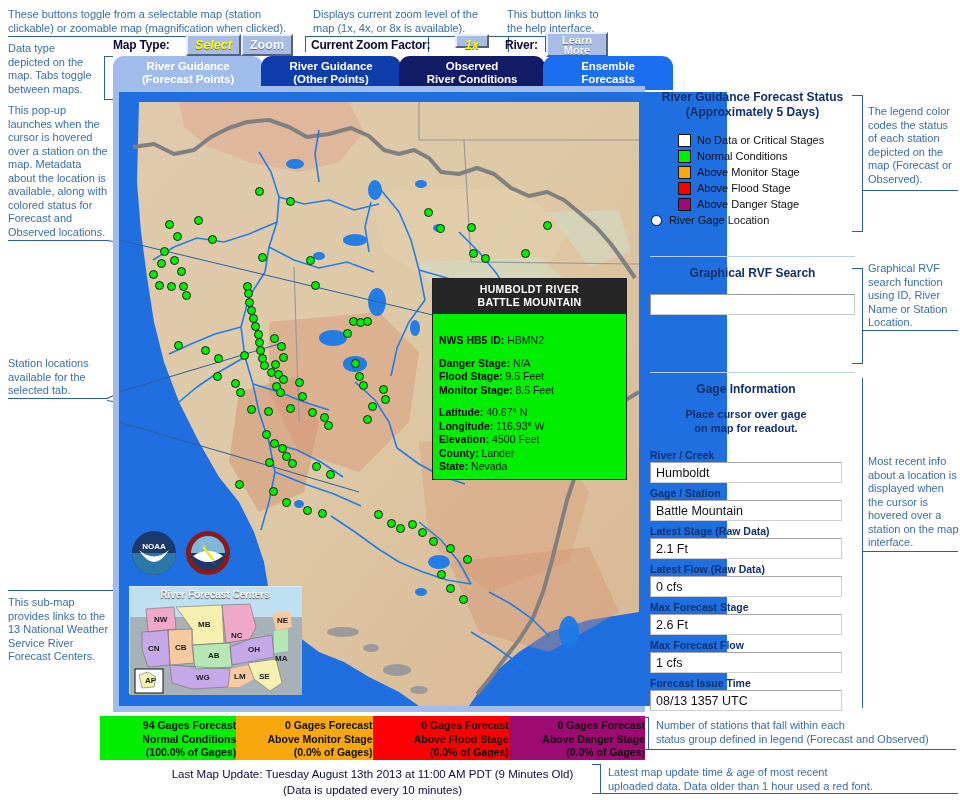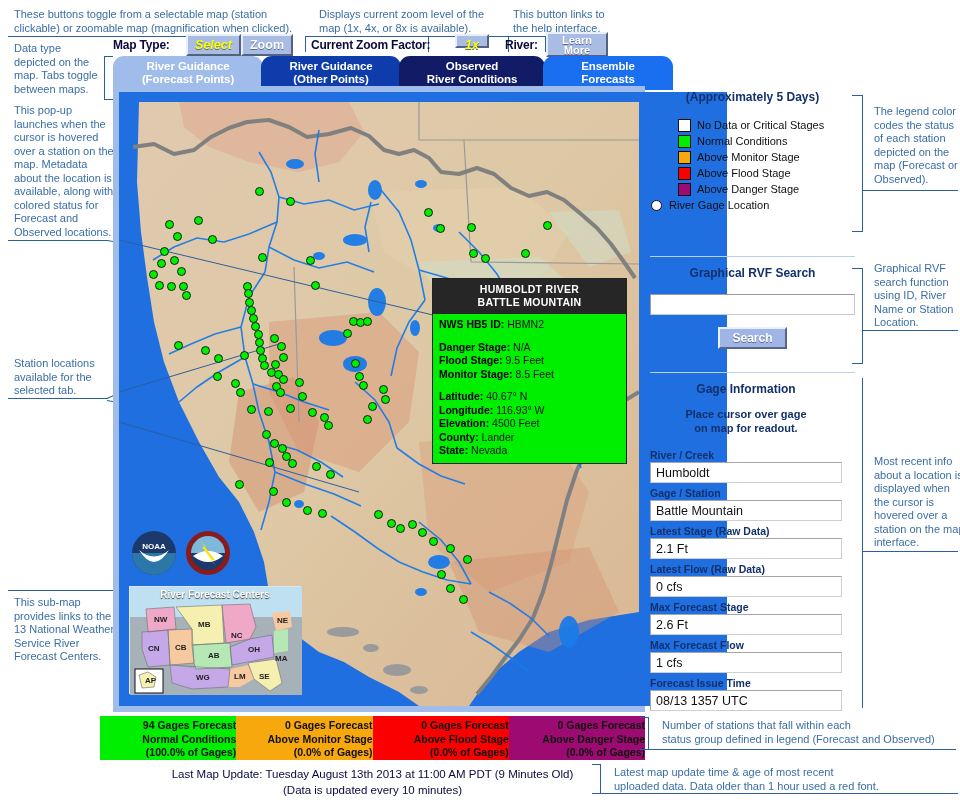--- a/index.html
+++ b/index.html
@@ -13,21 +13,20 @@
   #page { position: relative; width: 960px; height: 800px; background:#fff; }
 
   
   .ann {
     position: absolute;
     color: #3a6ea5;
     font-family: "Liberation Sans", sans-serif;
     font-size: 11px;
     line-height: 13.5px;
     white-space: pre-line;
-    margin-left: 6px;
   }
   .annline { position:absolute; background:#2d5f9e; }
 
   
   .ctl-label {
     position: absolute;
     font-size: 12px;
     font-weight: bold;
     color: #0a0a3c;
     letter-spacing: -0.2px;
@@ -86,21 +85,21 @@
     background:#00ee00; border:1px solid #1c1c1c;
   }
 
   
   .popup { position:absolute; left:313px; top:186px; width:195px; border:1px solid #222; }
   .popup-hd {
     background:#262626; color:#ffffff; text-align:center;
     font-size:10.5px; font-weight:bold; line-height:13px; padding:4px 0 5px;
     letter-spacing:0.3px;
   }
-  .popup-bd { background:#00ee00; padding:4px 6px 5px; }
+  .popup-bd { background:#00ee00; padding:20px 6px 5px; }
   .popup-bd .row { font-size:10.5px; color:#111; line-height:13.5px; white-space:nowrap; }
   .popup-bd .row b { color:#000; }
   .popup-bd .gap { height:9px; }
 
   
   .submap {
     position:absolute; left:10px; top:494px; width:172px; height:108px;
     background:#9a9a9a; border:1px solid #dde6f2;
   }
   .submap .ttl {
@@ -596,20 +595,21 @@
         <div class="rfc" style="left:129px; top:85px;">SE</div>
         <div class="rfc" style="left:147px; top:29px;">NE</div>
         <div class="rfc" style="left:145px; top:67px;">MA</div>
         <div class="rfc" style="left:15px; top:89px;">AP</div>
       </div>
     </div>
   </div>
 
   <div class="panel" style="left:650px; top:90px; width:205px;">
     <div class="panel-title">
+      <div>River Guidance Forecast Status</div>
       <div>(Approximately 5 Days)</div>
     </div>
     <div id="legend-list" style="margin-top:12px; margin-left:28px;">
         <div class="legend-row">
           <span class="swatch" style="background: rgb(255, 255, 255);"></span>
           <span class="legend-txt">No Data or Critical Stages</span>
         </div>
         <div class="legend-row">
           <span class="swatch" style="background: rgb(0, 238, 0);"></span>
           <span class="legend-txt">Normal Conditions</span>
@@ -643,23 +643,20 @@
   <div class="annline" style="left:862px; top:95px; width:1px; height:137px;"></div>
   <div class="annline" style="left:852px; top:95px; width:11px; height:1px;"></div>
   <div class="annline" style="left:852px; top:231px; width:11px; height:1px;"></div>
   <div class="annline" style="left:862px; top:190px; width:96px; height:1px;"></div>
 
   <div class="panel" style="left:650px; top:266px; width:205px;">
     <div class="panel-title">Graphical RVF Search</div>
     <div style="margin-top:13px;">
       <input class="txtinput" type="text" value="" placeholder="" style="">
     </div>
-    <div style="text-align:center; margin-top:12px;">
-      <button class="searchbtn">Search</button>
-    </div>
   </div>
   <div class="hr" style="left:650px; top:372px; width:205px;"></div>
 
   <div class="ann" style="left:868px; top:262px; width:92px;">Graphical RVF
 search function
 using ID, River
 Name or Station
 Location.</div>
   <div class="annline" style="left:862px; top:268px; width:1px; height:96px;"></div>
   <div class="annline" style="left:852px; top:268px; width:11px; height:1px;"></div>

